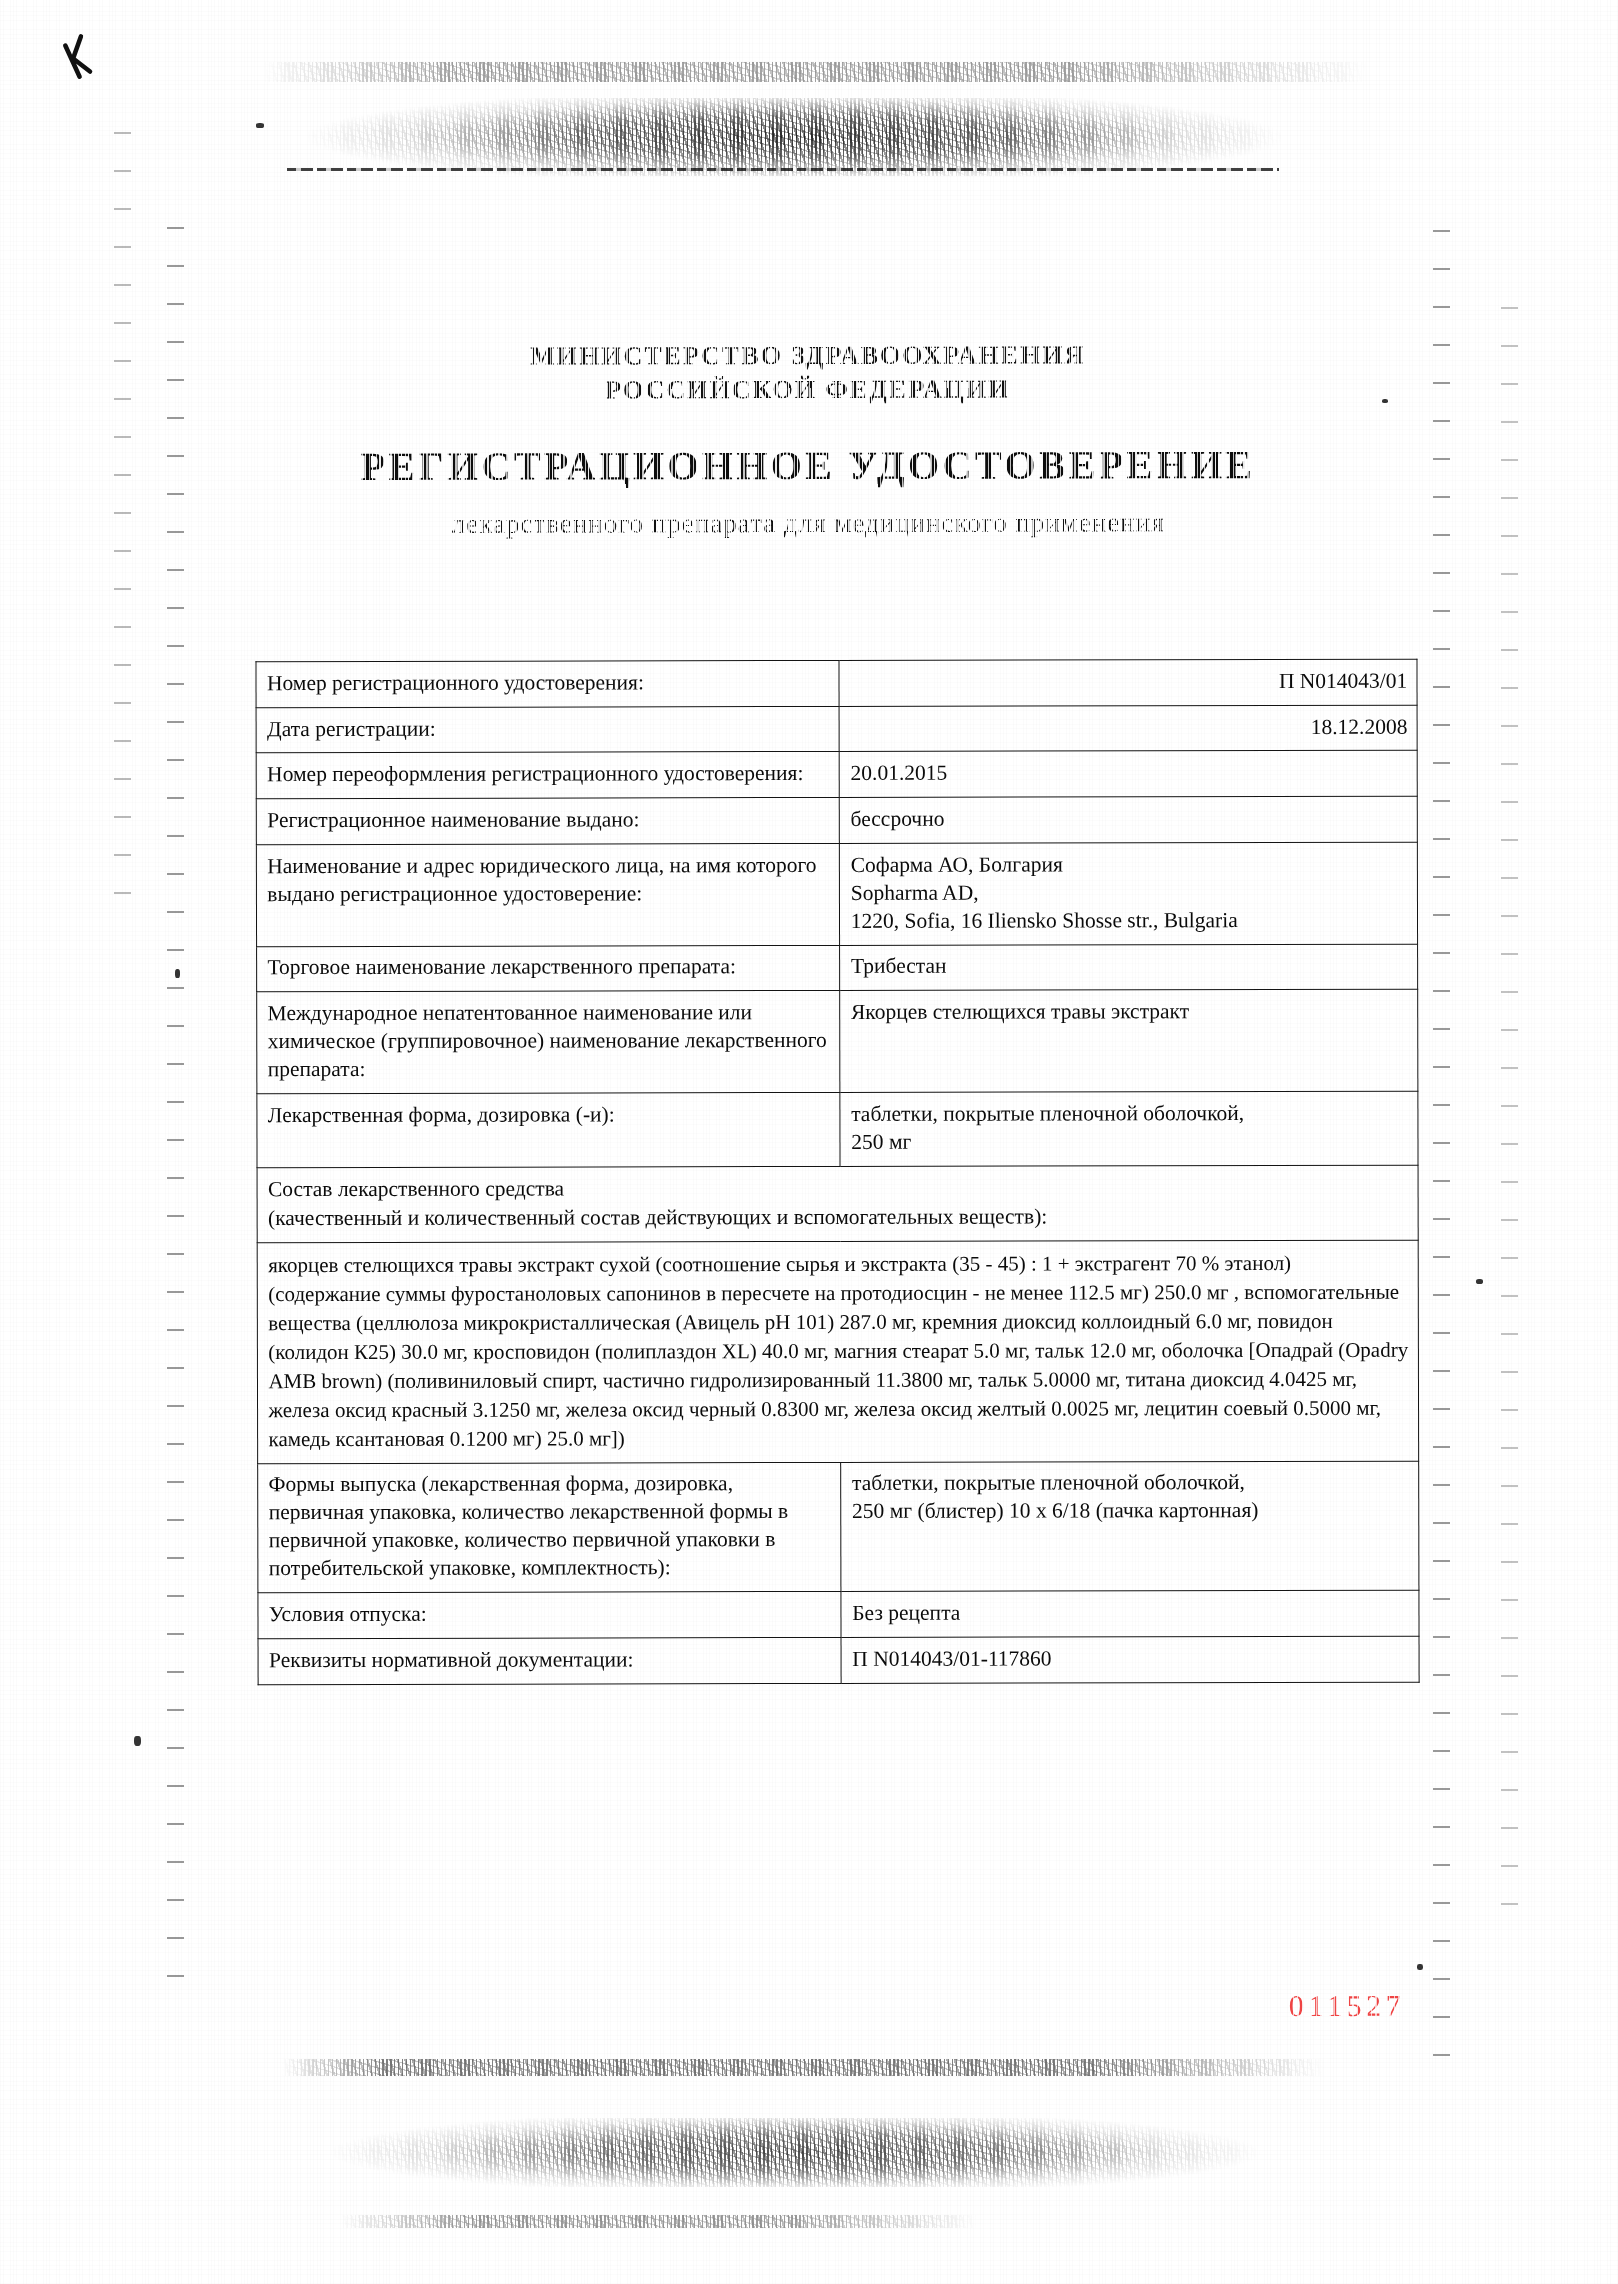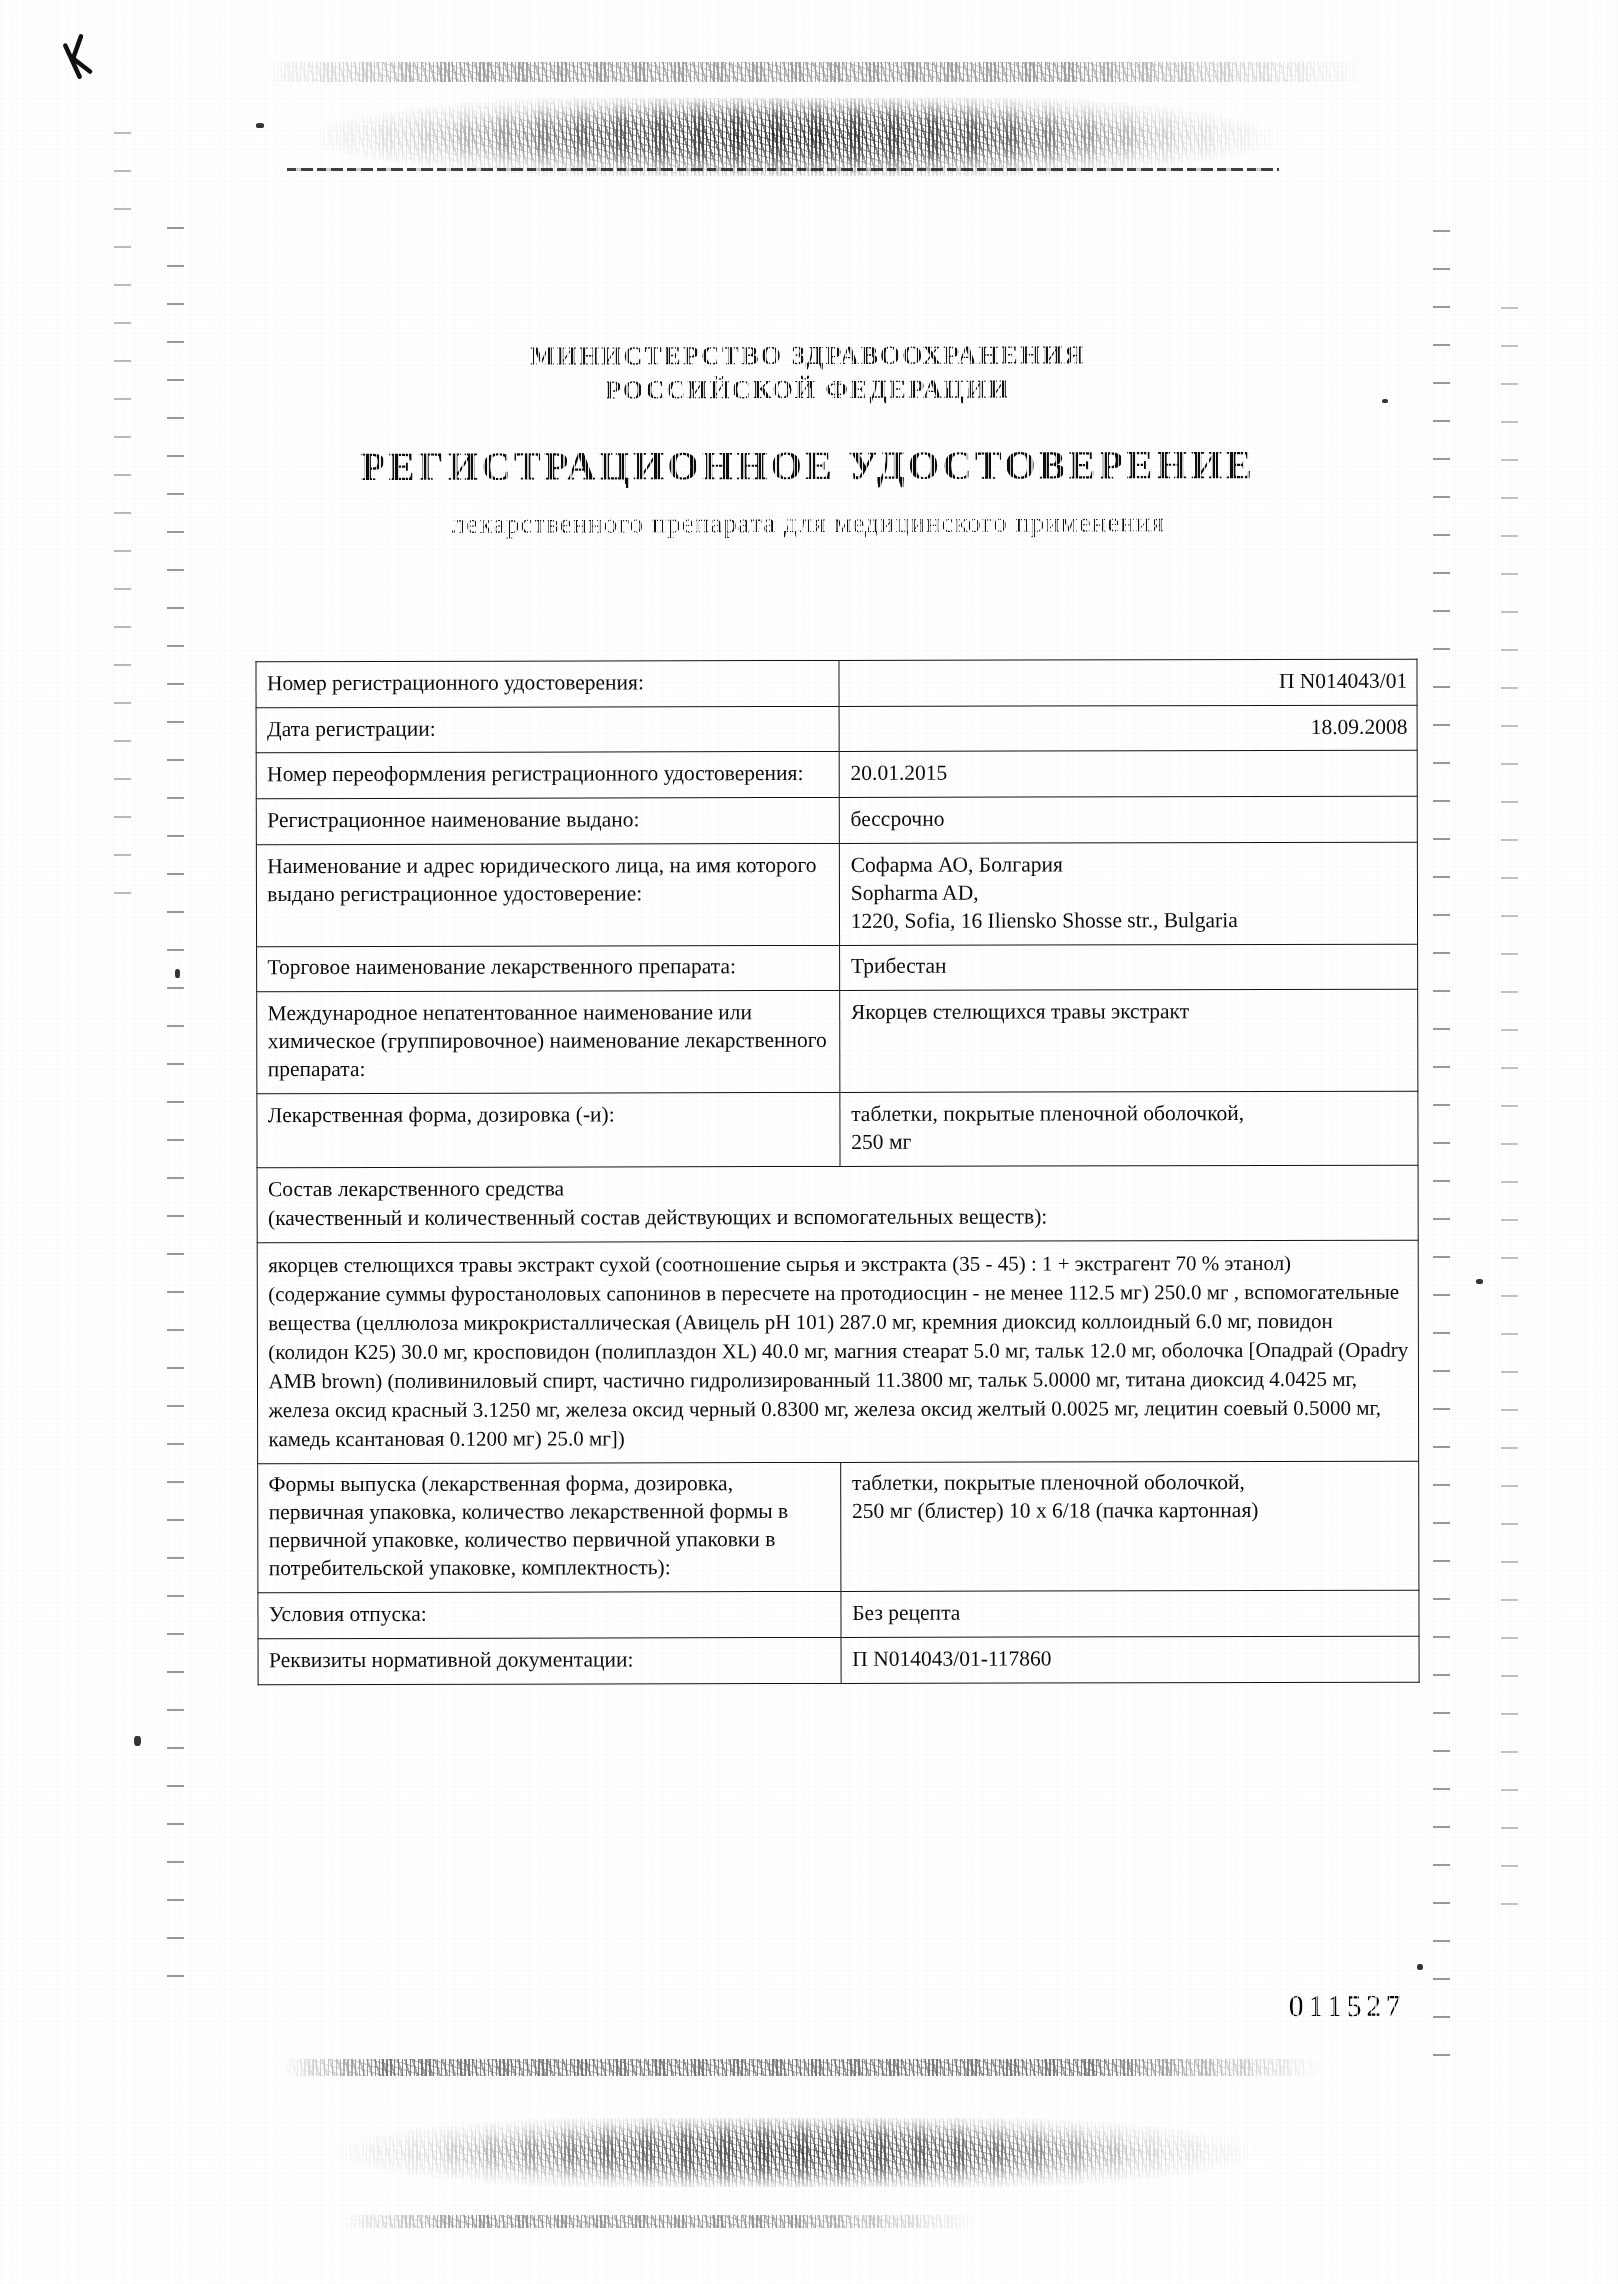--- a/index.html
+++ b/index.html
@@ -177,21 +177,21 @@
     border-top-style: solid;
   }
 
   
   .serial {
     position: absolute;
     right: 215px;
     top: 1990px;
     font-size: 30px;
     letter-spacing: 4.6px;
-    color: #000000;
+    color: #ef4444;
     font-family: "Liberation Serif", "DejaVu Serif", serif;
     -webkit-mask-image: repeating-linear-gradient(90deg, #000 0 3.3px, rgba(0,0,0,.3) 3.3px 4.6px);
             mask-image: repeating-linear-gradient(90deg, #000 0 3.3px, rgba(0,0,0,.3) 3.3px 4.6px);
   }
 
   
   .skewed { transform: rotate(-0.12deg); transform-origin: 50% 40%; }
 </style>
 </head>
 <body>
@@ -235,21 +235,21 @@
 
     <table class="reg-table">
       <tbody>
 
       <tr>
             <td class="label">Номер регистрационного удостоверения:</td>
             <td class="value cell-right">П N014043/01</td>
           </tr>
           <tr>
             <td class="label">Дата регистрации:</td>
-            <td class="value cell-right">18.09.2008</td>
+            <td class="value cell-right">18.12.2008</td>
           </tr>
           <tr>
             <td class="label">Номер переоформления регистрационного удостоверения:</td>
             <td class="value">20.01.2015</td>
           </tr>
           <tr>
             <td class="label">Регистрационное наименование выдано:</td>
             <td class="value">бессрочно</td>
           </tr>
           <tr>

